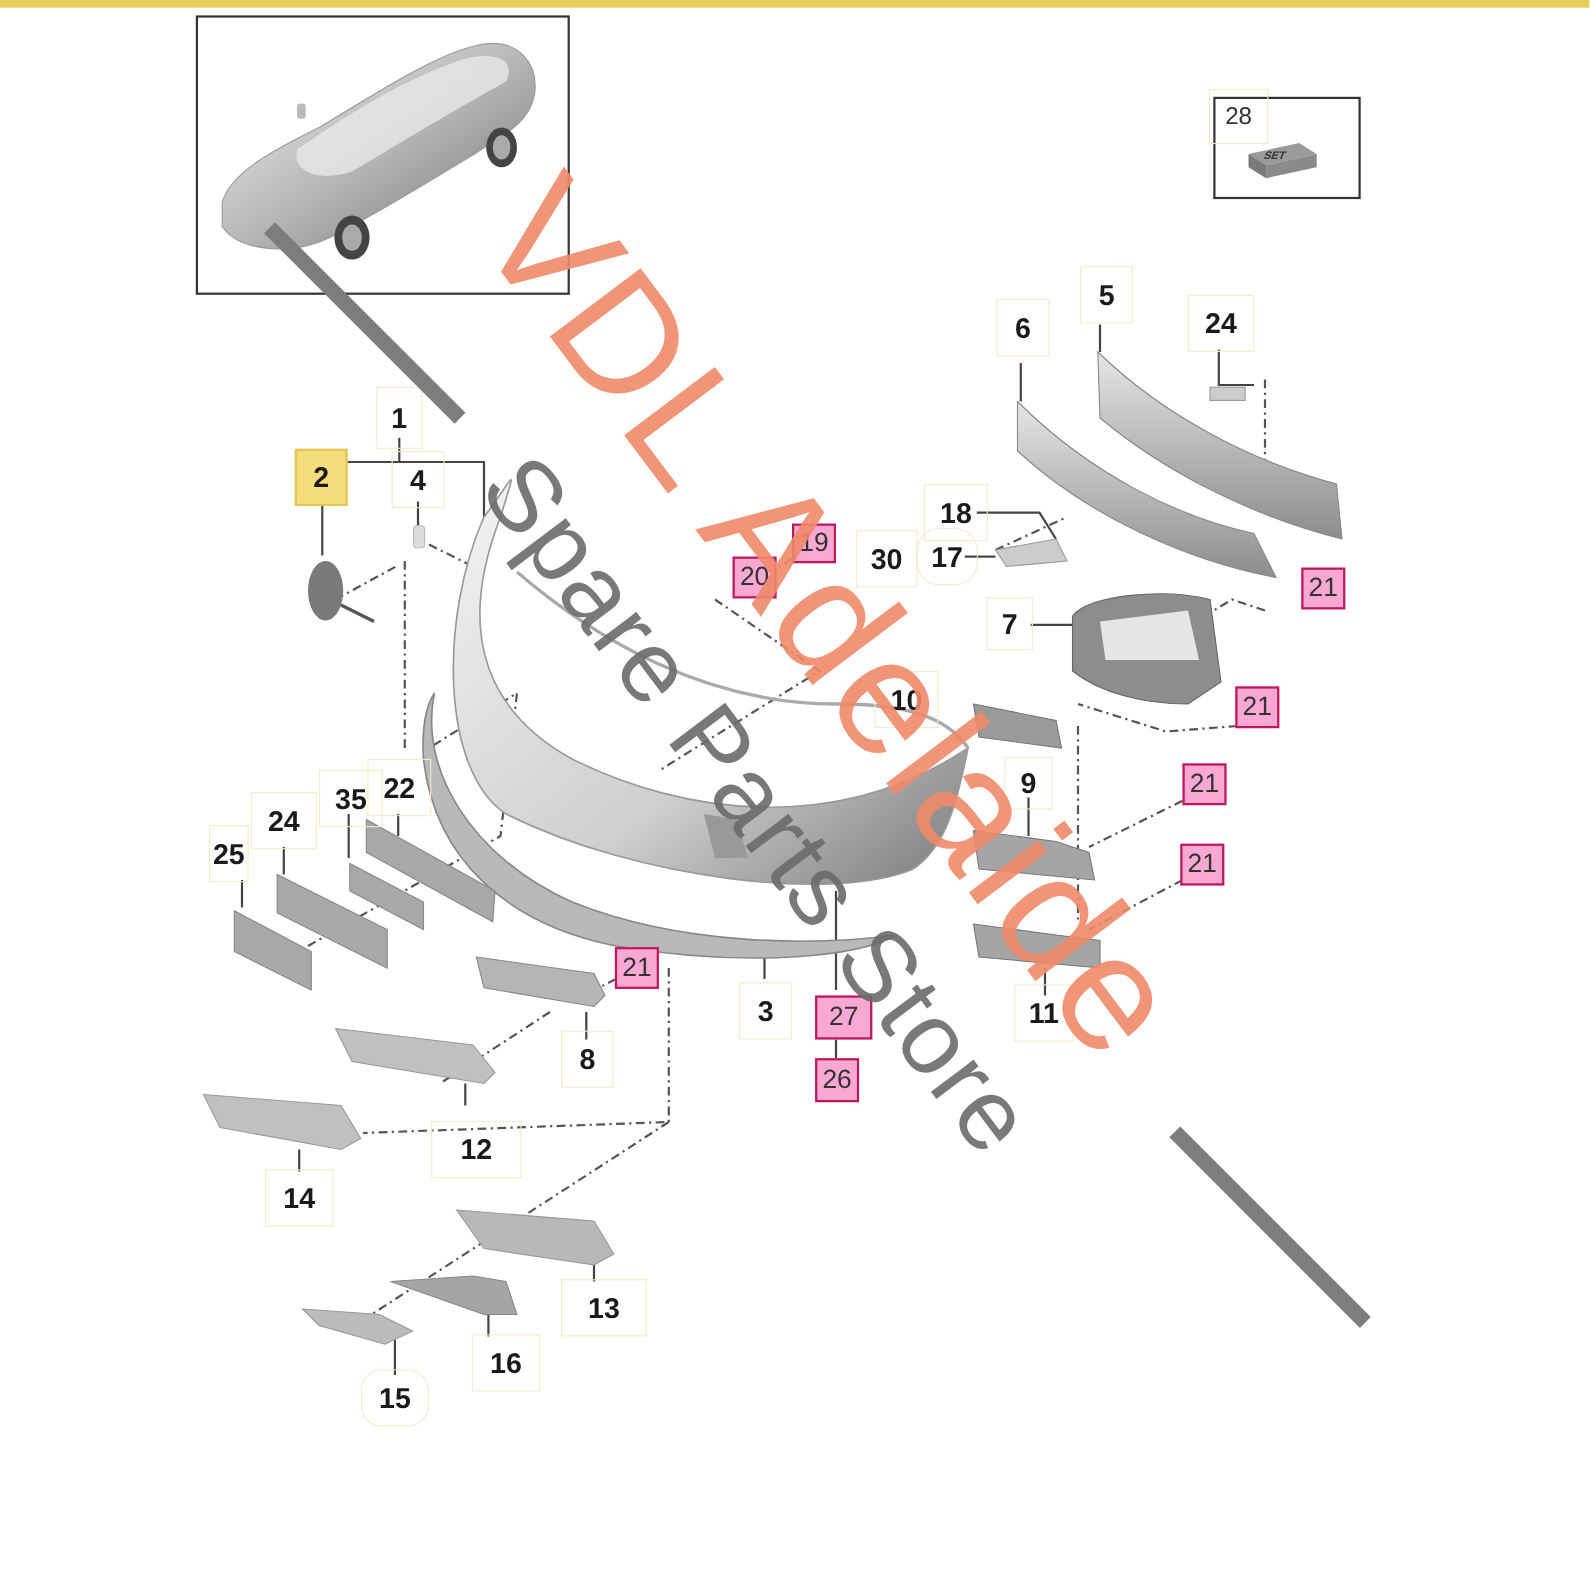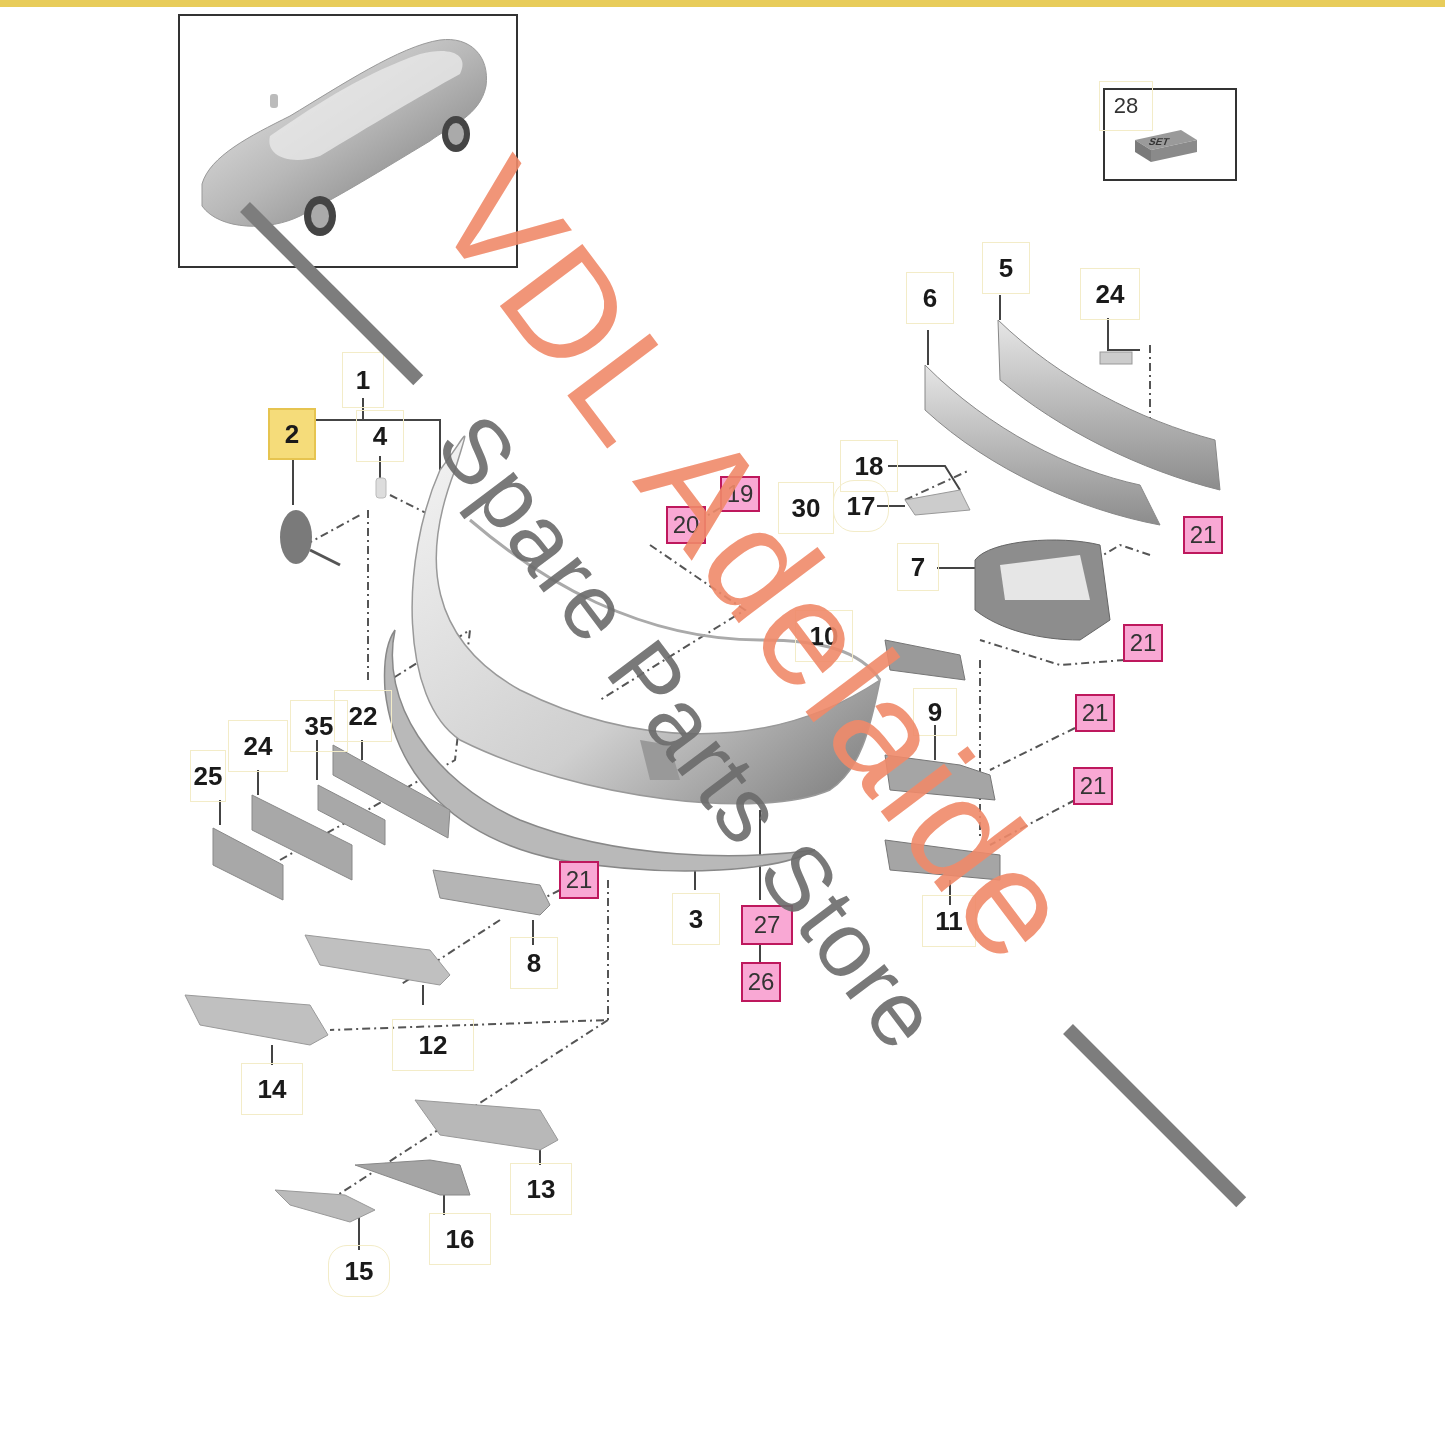--- a/index.html
+++ b/index.html
@@ -161,21 +161,21 @@
 <div class="lbl" style="left:672px;top:893px;width:48px;height:52px;">3</div>
 <div class="lbl" style="left:356px;top:410px;width:48px;height:52px;">4</div>
 <div class="lbl" style="left:982px;top:242px;width:48px;height:52px;">5</div>
 <div class="lbl" style="left:906px;top:272px;width:48px;height:52px;">6</div>
 <div class="lbl" style="left:897px;top:543px;width:42px;height:48px;">7</div>
 <div class="lbl" style="left:510px;top:937px;width:48px;height:52px;">8</div>
 <div class="lbl" style="left:913px;top:688px;width:44px;height:48px;">9</div>
 <div class="lbl" style="left:795px;top:610px;width:58px;height:52px;">10</div>
 <div class="lbl" style="left:922px;top:895px;width:54px;height:52px;">11</div>
 <div class="lbl" style="left:392px;top:976px;width:82px;height:52px;margin-top:43px;">12</div>
-<div class="lbl" style="left:510px;top:1163px;width:62px;height:52px;">13</div>
+<div class="lbl" style="left:510px;top:1163px;width:78px;height:52px;">13</div>
 <div class="lbl" style="left:241px;top:1063px;width:62px;height:52px;">14</div>
 <div class="lbl" style="left:328px;top:1245px;width:62px;height:52px;border-radius:19px;">15</div>
 <div class="lbl" style="left:413px;top:1213px;width:62px;height:52px;margin-left:16px;">16</div>
 <div class="lbl" style="left:833px;top:480px;width:56px;height:52px;border-radius:21px;">17</div>
 <div class="lbl" style="left:840px;top:440px;width:58px;height:52px;">18</div>
 <div class="lbl boxed" style="left:720px;top:476px;width:40px;height:36px;">19</div>
 <div class="lbl boxed" style="left:666px;top:506px;width:40px;height:38px;">20</div>
 <div class="lbl boxed" style="left:1183px;top:516px;width:40px;height:38px;">21</div>
 <div class="lbl boxed" style="left:1123px;top:624px;width:40px;height:38px;">21</div>
 <div class="lbl boxed" style="left:1075px;top:694px;width:40px;height:38px;">21</div>

